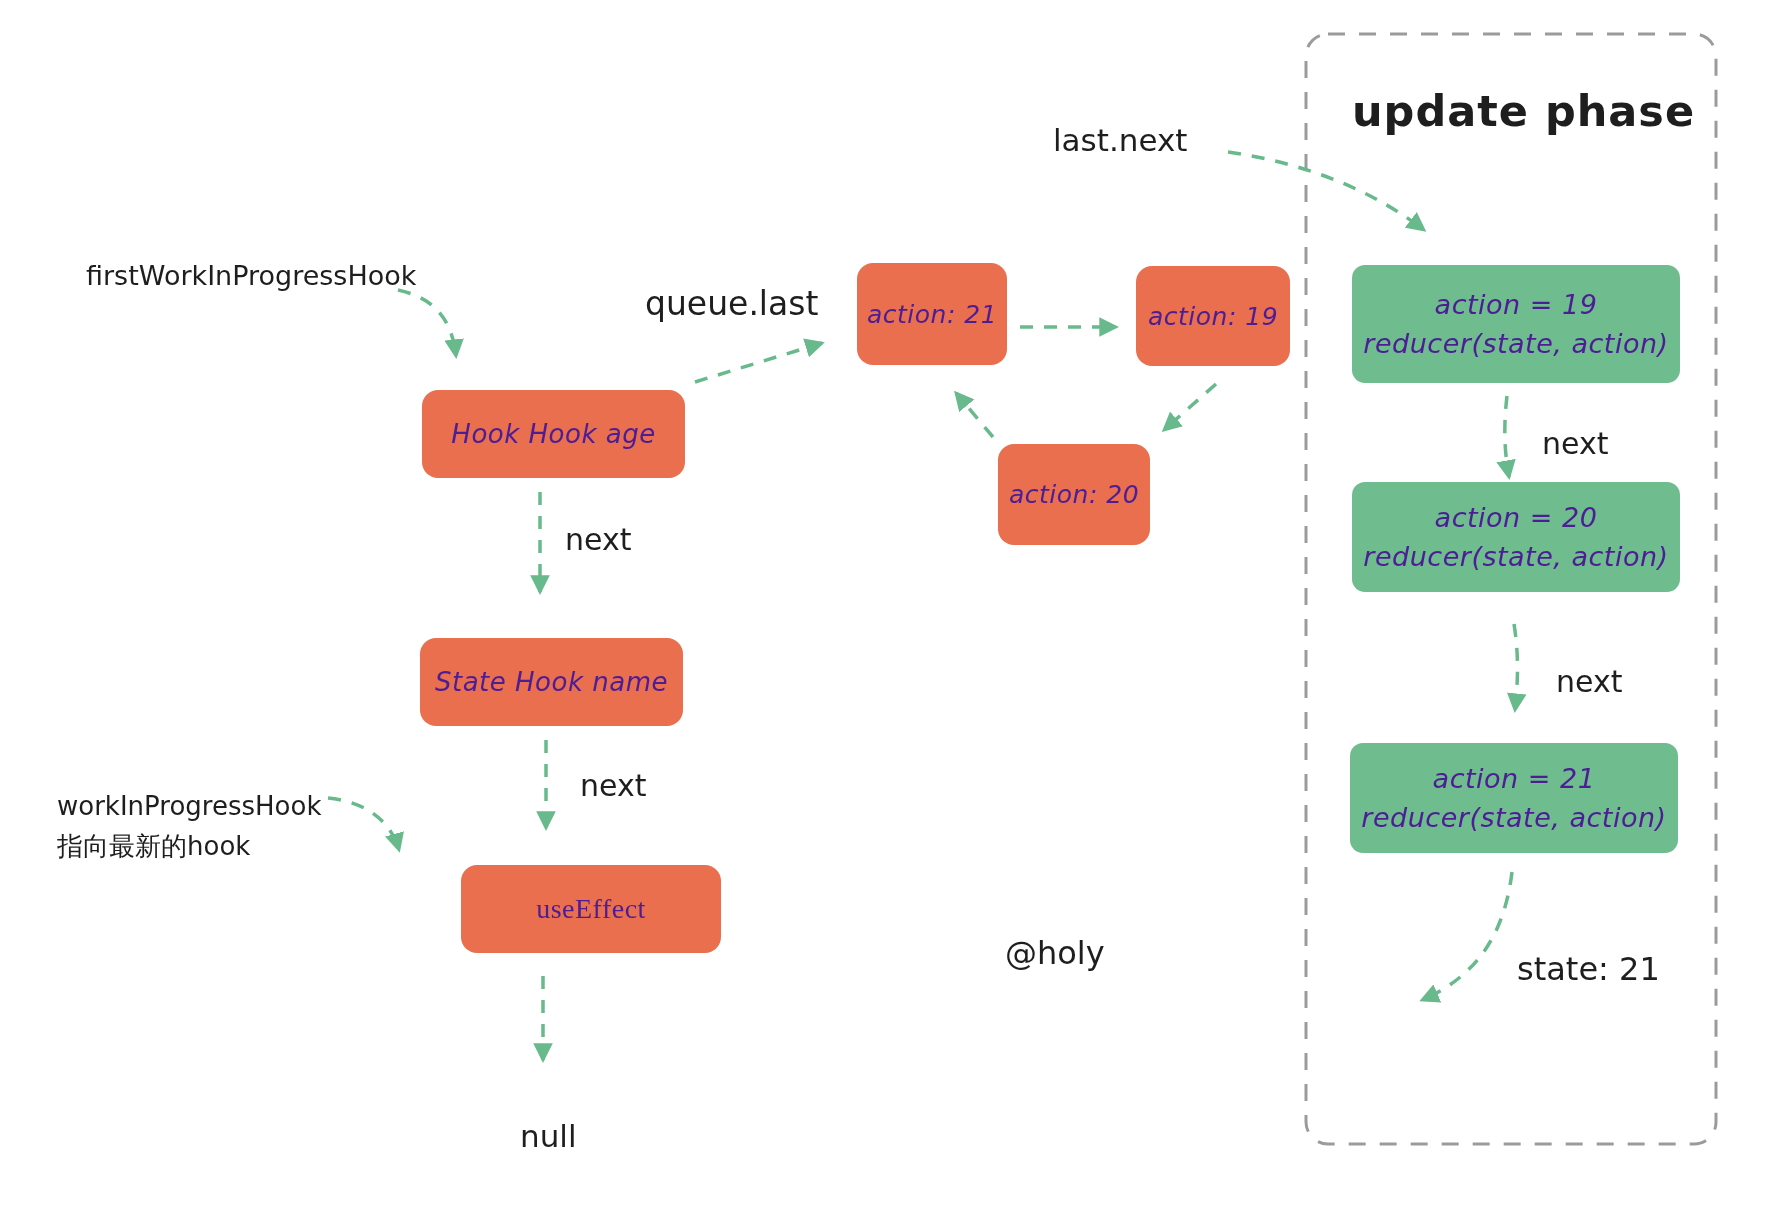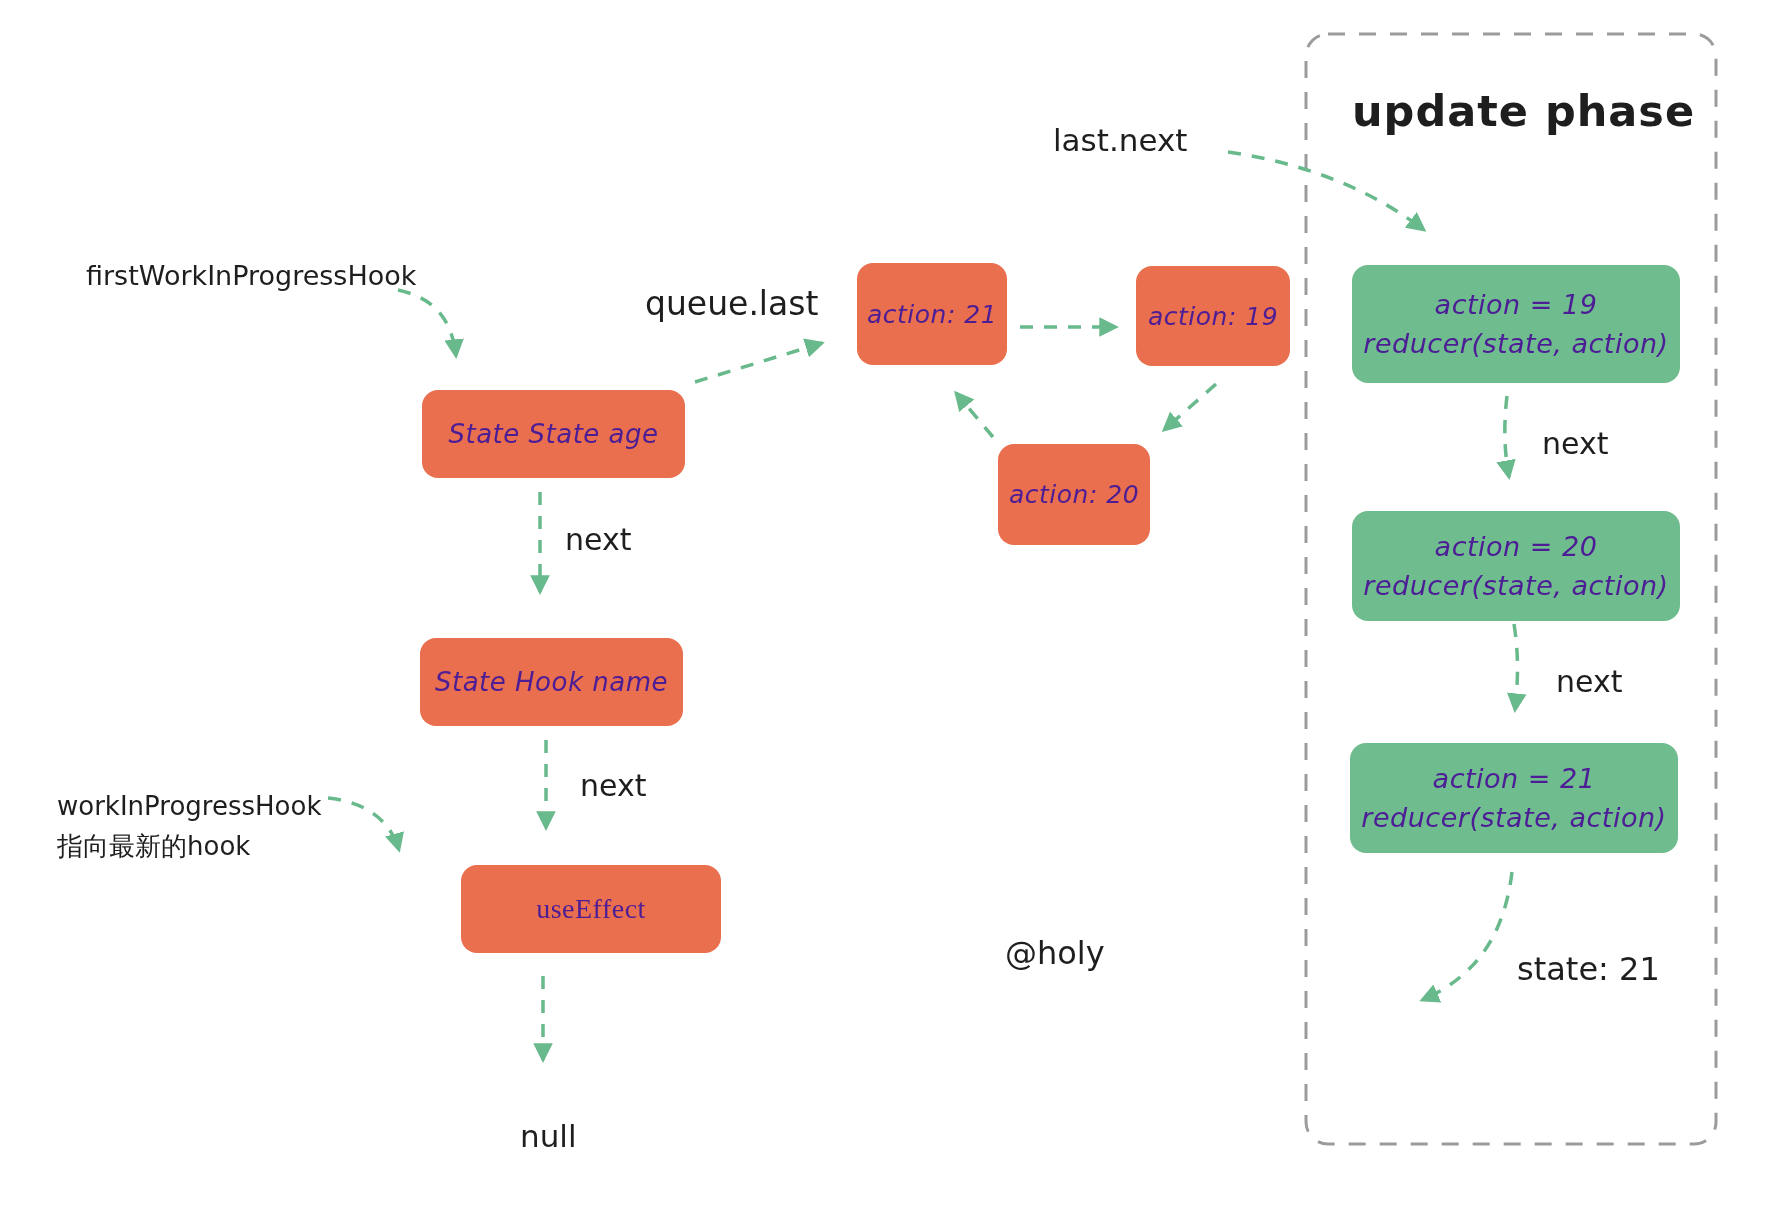--- a/index.html
+++ b/index.html
@@ -4,33 +4,33 @@
 <style>
   html,body{margin:0;padding:0;background:#ffffff;}
   body{width:1790px;height:1206px;position:relative;overflow:hidden;
        font-family:"DejaVu Sans",sans-serif;color:#1e1e1e;}
   .canvas{position:absolute;inset:0;}
   svg.underlay{position:absolute;left:0;top:0;}
   .box{position:absolute;border-radius:16px;display:flex;flex-direction:column;
        align-items:center;justify-content:center;text-align:center;
        color:#4c1d95;font-style:italic;letter-spacing:.5px;}
   .box.orange{background:#e96f4e;}
-  .box.green{background:#6fbc8f;}
+  .box.green{background:#6fbc8f;border-radius:13px;}
   .box .l2{margin-top:4px;}
   .lbl{position:absolute;white-space:nowrap;color:#1e1e1e;}
   .wrap{white-space:normal;word-break:break-all;line-height:1.35;}
   #box-age{left:422px;top:390px;width:263px;height:88px;font-size:26px;}
   #box-name{left:420px;top:638px;width:263px;height:88px;font-size:26px;}
   #box-useeffect{left:420px;top:865px;width:260px;height:88px;
        font-family:"Liberation Serif",serif;font-style:normal;font-size:28px;letter-spacing:.5px;margin-left:41px;}
   #box-a21{left:857px;top:263px;width:150px;height:102px;font-size:25px;}
   #box-a19{left:1136px;top:266px;width:154px;height:100px;font-size:25px;font-style:italic;}
   #box-a20{left:998px;top:444px;width:152px;height:101px;font-size:25px;}
   #box-g19{left:1352px;top:265px;width:328px;height:118px;font-size:27px;line-height:1.3;}
-  #box-g20{left:1352px;top:511px;width:328px;height:110px;font-size:27px;line-height:1.3;}
+  #box-g20{left:1352px;top:482px;width:328px;height:110px;font-size:27px;line-height:1.3;}
   #box-g21{left:1350px;top:743px;width:328px;height:110px;font-size:27px;line-height:1.3;}
   #lbl-firstwip{left:86px;top:258px;width:345px;font-size:27px;}
   #lbl-queuelast{left:645px;top:284px;font-size:33px;}
   #lbl-lastnext{left:1053px;top:122px;font-size:31px;}
   #lbl-next-1{left:565px;top:522px;font-size:30px;}
   #lbl-next-2{left:580px;top:768px;font-size:30px;}
   #lbl-next-3{left:1542px;top:426px;font-size:30px;}
   #lbl-next-4{left:1556px;top:664px;font-size:30px;}
   #lbl-null{left:520px;top:1094px;font-size:31px;margin-top:24px;}
   #lbl-wiphook{left:57px;top:786px;font-size:26px;line-height:1.55;white-space:normal;}
@@ -63,21 +63,21 @@
       <path d="M 1216 384 L 1164 430" marker-end="url(#ah)"></path>
       <path d="M 993 437 L 956 393" marker-end="url(#ah)"></path>
       <path d="M 1228 152 C 1305 163 1372 190 1424 230" marker-end="url(#ah)"></path>
       <path d="M 1507 396 C 1503 430 1505 455 1509 477" marker-end="url(#ah)"></path>
       <path d="M 1514 624 C 1519 655 1518 682 1515 710" marker-end="url(#ah)"></path>
       <path d="M 1512 872 C 1505 930 1480 975 1422 1000" marker-end="url(#ah)"></path>
     </g>
   </svg>
 
   <div class="box orange" id="box-age">
-    <span>State State age</span>
+    <span>Hook Hook age</span>
   </div>
   <div class="box orange" id="box-name">
     <span>State Hook name</span>
   </div>
   <div class="box orange" id="box-useeffect">
     <span>useEffect</span>
   </div>
 
   <div class="box orange" id="box-a21">
     <span>action: 21</span>

